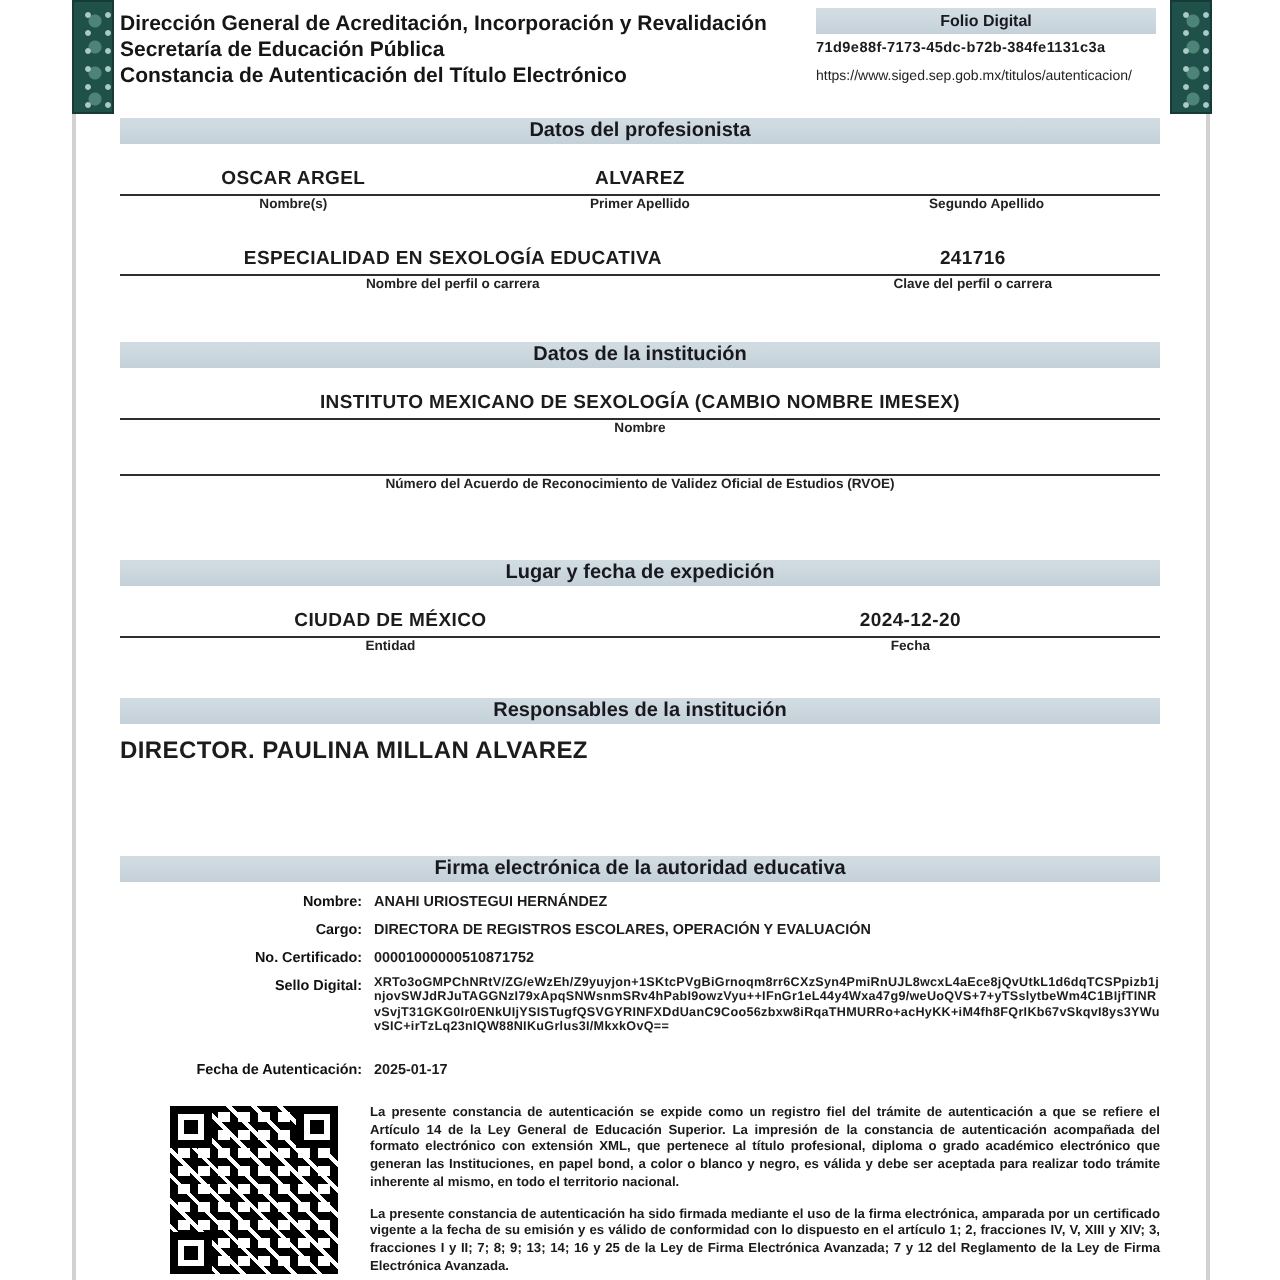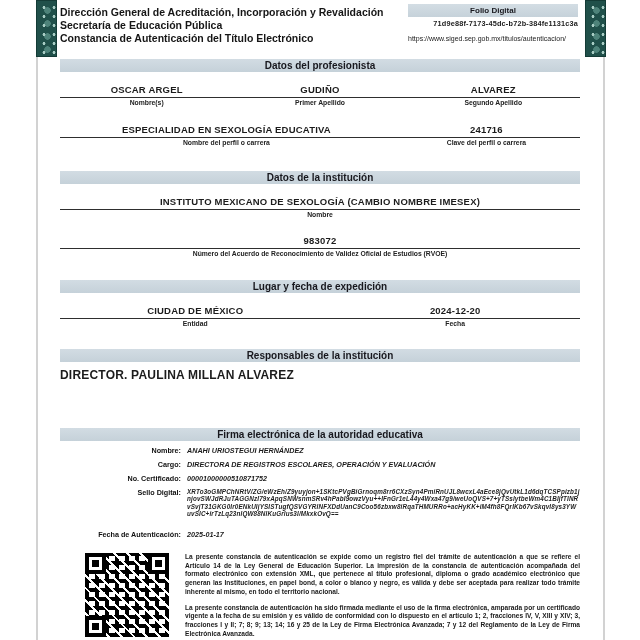--- a/index.html
+++ b/index.html
@@ -22,21 +22,21 @@
     background-position:2px 2px,0 3px;
     border:1px solid #143b36; box-sizing:border-box;
   }
   .ornament.left{left:36px}.ornament.right{left:585px}
 
   .doc-header{position:absolute;left:60px;top:6px;width:350px;
     font-size:10.5px;font-weight:bold;line-height:13px;color:#161616;}
   .folio{position:absolute;left:408px;top:4px;width:170px;}
   .folio-bar{background:linear-gradient(#d3dde4,#c6d2da);text-align:center;
     font-size:8px;font-weight:bold;padding:2px 0;color:#19191f;}
-  .folio-value{text-align:right;font-size:7.3px;font-weight:bold;margin-top:2px;letter-spacing:.2px;}
+  .folio-value{text-align:left;font-size:7.3px;font-weight:bold;margin-top:2px;letter-spacing:.2px;}
   .folio-url{font-size:7px;margin-top:7px;color:#222;}
 
   .section-bar{position:absolute;left:60px;width:520px;height:13px;
     background:linear-gradient(#d2dce3,#c5d1d9);
     text-align:center;font-size:10px;font-weight:bold;line-height:13px;color:#18181e;}
 
   .field-row{position:absolute;left:60px;width:520px;}
   .field-row .values{display:flex;}
   .field-row .values span{text-align:center;font-size:9.5px;font-weight:bold;letter-spacing:.2px;}
   .field-row .rule{border-top:1.7px solid #2e2e2e;margin-top:2px;}
@@ -44,21 +44,21 @@
   .field-row .labels span{text-align:center;font-size:6.8px;font-weight:bold;color:#222;}
   .w3{width:33.33%}.w65{width:64%}.w35{width:36%}.w52{width:52%}.w48{width:48%}.w100{width:100%}
 
   .director-line{position:absolute;left:60px;top:368px;width:520px;
     font-size:12px;font-weight:bold;letter-spacing:.2px;}
 
   .firma-rows{position:absolute;left:60px;top:446px;width:520px;}
   .frow{display:flex;margin-bottom:5px;}
   .flabel{width:121px;flex-shrink:0;text-align:right;padding-right:6px;
     font-size:7.2px;font-weight:bold;color:#111;}
-  .fvalue{flex:1;font-size:7.2px;font-weight:bold;color:#1c1c1c;font-style:italic;}
+  .fvalue{flex:1;font-size:7.2px;font-weight:bold;color:#1c1c1c;}
   .fvalue.sello{font-size:6.3px;font-weight:600;line-height:7.3px;word-break:break-all;letter-spacing:.15px;}
   .frow.fecha-auth{margin-top:13px;align-items:flex-end;}
 
   .qr{
     position:absolute;left:85px;top:553px;width:84px;height:84px;box-sizing:border-box;
     background-color:#fff;
     background-image:
       repeating-linear-gradient(45deg,transparent 0 7px,#fff 7px 9px),
       repeating-linear-gradient(0deg,#000 0 4px,transparent 4px 9px),
       repeating-linear-gradient(90deg,#000 0 4px,#fff 4px 10px);
@@ -91,21 +91,20 @@
     <div class="folio-bar">Folio Digital</div>
     <div class="folio-value">71d9e88f-7173-45dc-b72b-384fe1131c3a</div>
     <div class="folio-url">https://www.siged.sep.gob.mx/titulos/autenticacion/</div>
   </div>
 
   <div class="section-bar" style="top:59px">Datos del profesionista</div>
 
   <div class="field-row" style="top:84px">
     <div class="values">
       <span class="w3">OSCAR ARGEL</span>
-      <span class="w3">GUDIÑO</span>
       <span class="w3">ALVAREZ</span>
     </div>
     <div class="rule"></div>
     <div class="labels">
       <span class="w3">Nombre(s)</span>
       <span class="w3">Primer Apellido</span>
       <span class="w3">Segundo Apellido</span>
     </div>
   </div>
 
@@ -127,23 +126,20 @@
     <div class="values">
       <span class="w100">INSTITUTO MEXICANO DE SEXOLOGÍA (CAMBIO NOMBRE IMESEX)</span>
     </div>
     <div class="rule"></div>
     <div class="labels">
       <span class="w100">Nombre</span>
     </div>
   </div>
 
   <div class="field-row" style="top:235px">
-    <div class="values">
-      <span class="w100">983072</span>
-    </div>
     <div class="rule"></div>
     <div class="labels">
       <span class="w100">Número del Acuerdo de Reconocimiento de Validez Oficial de Estudios (RVOE)</span>
     </div>
   </div>
 
   <div class="section-bar" style="top:280px">Lugar y fecha de expedición</div>
 
   <div class="field-row" style="top:305px">
     <div class="values">

